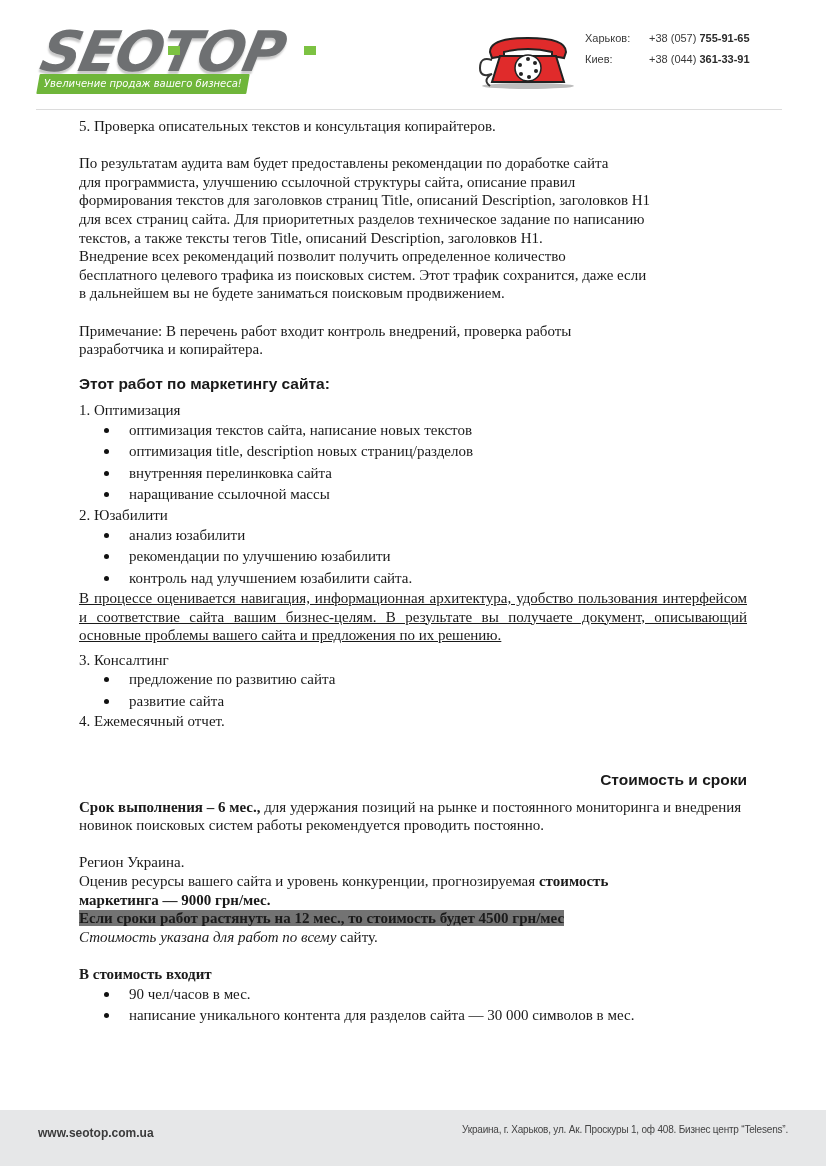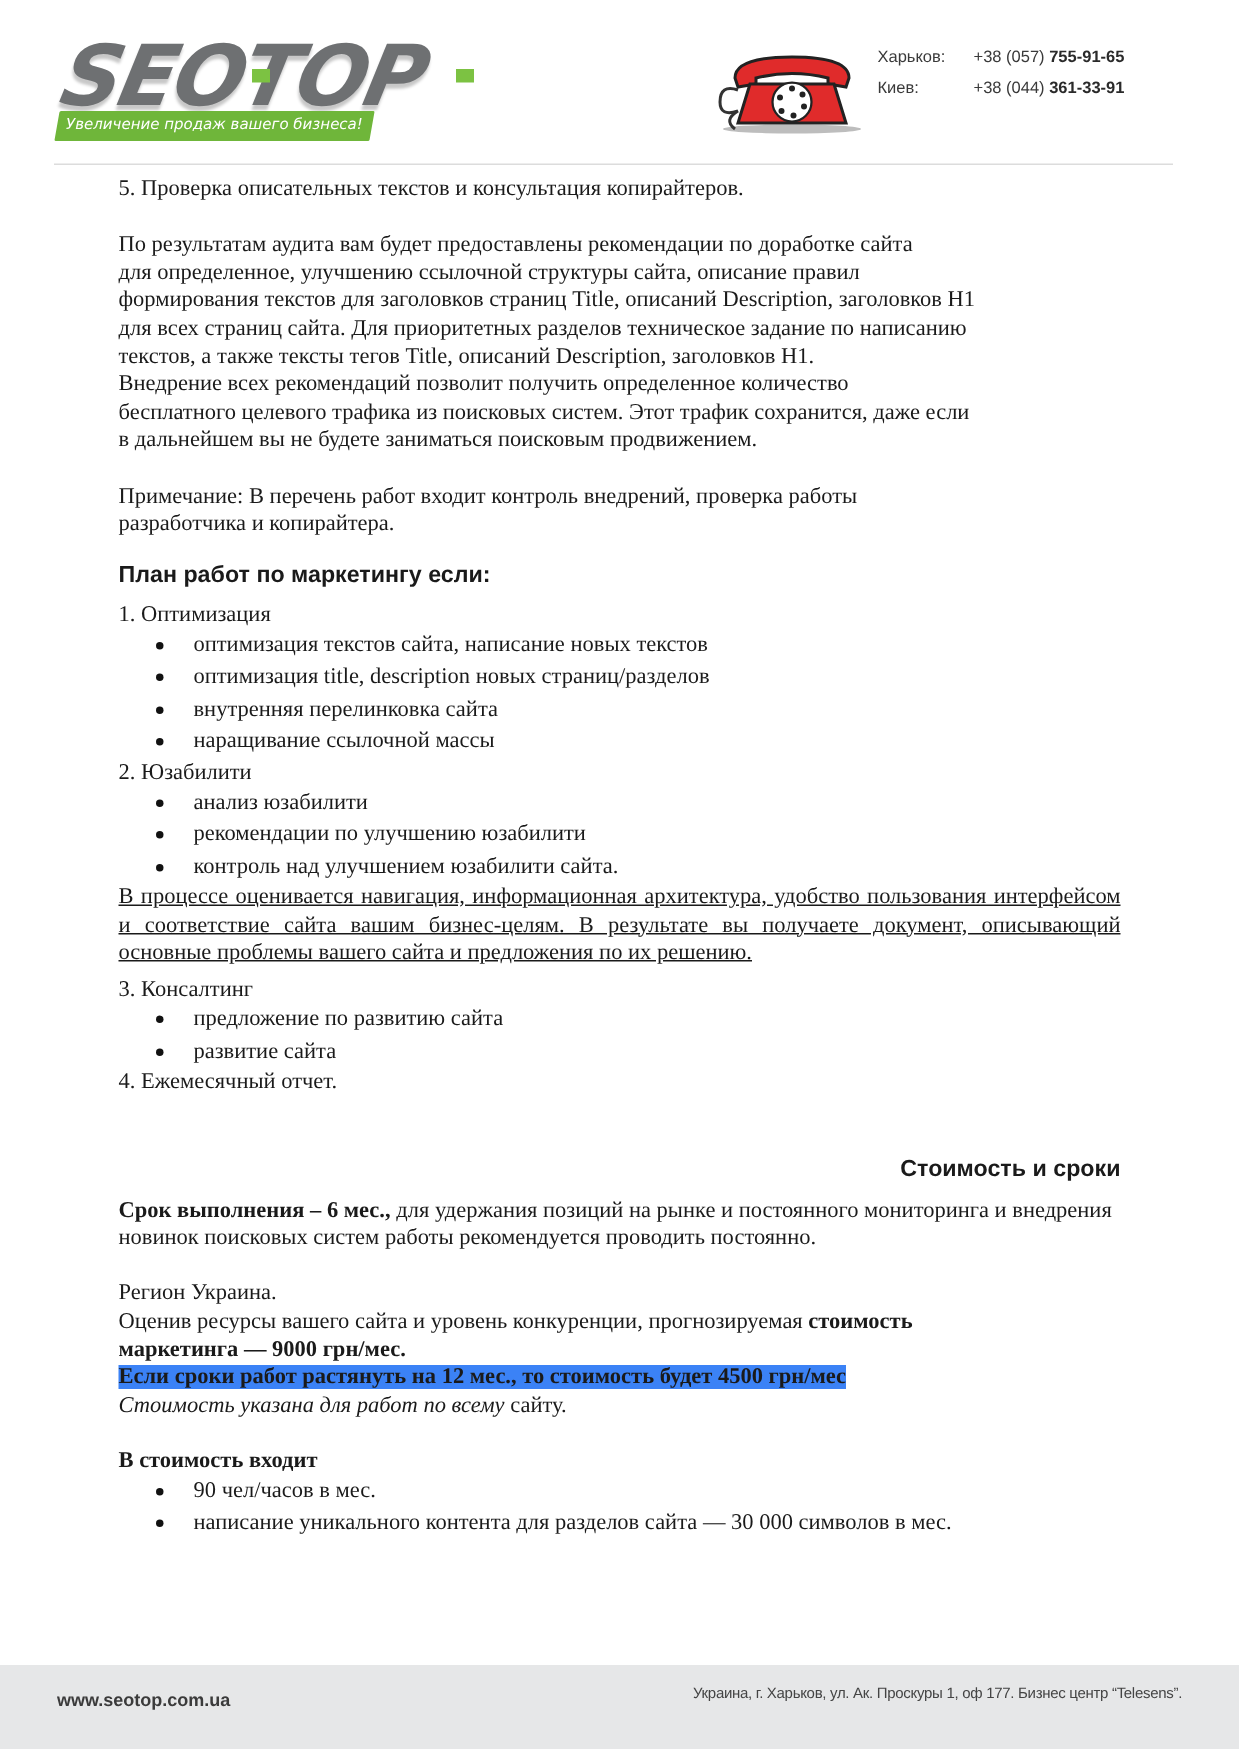--- a/index.html
+++ b/index.html
@@ -18,21 +18,21 @@
   .header-rule { position: absolute; left: 36px; top: 109px; width: 746px; height: 1px; background: #dcdcdc; }
 
   .content { position: absolute; left: 79px; top: 117px; width: 668px; font-size: 15px; line-height: 18.6px; }
   .content p { margin: 0; }
   .gap { height: 18.6px; }
   .h2 { font-family: "Liberation Sans", sans-serif; font-weight: bold; font-size: 15.5px; margin: 0; }
   ul.bullets { margin: 0; padding: 0; list-style: none; }
   ul.bullets li { position: relative; padding-left: 50px; line-height: 21.5px; }
   ul.bullets li .dot { position: absolute; left: 25px; top: 8px; width: 5px; height: 5px; border-radius: 50%; background: #111; }
   .justify { text-align: justify; text-align-last: left; }
-  .hl { background: #3b82f6; font-weight: bold; }
+  .hl { background: #737373; font-weight: bold; }
   .footer { position: absolute; left: 0; top: 1110px; width: 826px; height: 56px; background: #e6e7e8; }
   .footer-url { position: absolute; left: 38px; top: 16px; font-family: "Liberation Sans", sans-serif; font-weight: bold; font-size: 12px; color: #3b3b3b; }
   .footer-addr { position: absolute; right: 38px; top: 14px; font-family: "Liberation Sans", sans-serif; font-size: 10px; color: #444; letter-spacing: -0.2px; }
 </style>
 </head>
 <body>
 
 <div class="header">
   <div class="logo">
     <div class="logo-text">SEOTOP</div>
@@ -68,35 +68,35 @@
     </div>
   </div>
   <div class="header-rule"></div>
 </div>
 
 <div class="content">
   <p>5. Проверка описательных текстов и консультация копирайтеров.</p>
   <div class="gap"></div>
   <div>
     <p>По результатам аудита вам будет предоставлены рекомендации по доработке сайта</p>
-    <p>для определенное, улучшению ссылочной структуры сайта, описание правил</p>
+    <p>для программиста, улучшению ссылочной структуры сайта, описание правил</p>
     <p>формирования текстов для заголовков страниц Title, описаний Description, заголовков H1</p>
     <p>для всех страниц сайта. Для приоритетных разделов техническое задание по написанию</p>
     <p>текстов, а также тексты тегов Title, описаний Description, заголовков H1.</p>
     <p>Внедрение всех рекомендаций позволит получить определенное количество</p>
     <p>бесплатного целевого трафика из поисковых систем. Этот трафик сохранится, даже если</p>
     <p>в дальнейшем вы не будете заниматься поисковым продвижением.</p>
   </div>
   <div class="gap"></div>
   <div>
     <p>Примечание: В перечень работ входит контроль внедрений, проверка работы</p>
     <p>разработчика и копирайтера.</p>
   </div>
 
-  <p class="h2" style="margin-top:16px;margin-bottom:8px;">План работ по маркетингу если:</p>
+  <p class="h2" style="margin-top:16px;margin-bottom:8px;">Этот работ по маркетингу сайта:</p>
 
   <p>1. Оптимизация</p>
   <ul class="bullets">
     <li><span class="dot"></span><span>оптимизация текстов сайта, написание новых текстов</span></li>
     <li><span class="dot"></span><span>оптимизация title, description новых страниц/разделов</span></li>
     <li><span class="dot"></span><span>внутренняя перелинковка сайта</span></li>
     <li><span class="dot"></span><span>наращивание ссылочной массы</span></li>
   </ul>
   <p>2. Юзабилити</p>
   <ul class="bullets">
@@ -124,14 +124,14 @@
   <div class="gap"></div>
   <p><b>В стоимость входит</b></p>
   <ul class="bullets">
     <li><span class="dot"></span><span>90 чел/часов в мес.</span></li>
     <li><span class="dot"></span><span>написание уникального контента для разделов сайта — 30 000 символов в мес.</span></li>
   </ul>
 </div>
 
 <div class="footer">
   <span class="footer-url">www.seotop.com.ua</span>
-  <span class="footer-addr">Украина, г. Харьков, ул. Ак. Проскуры 1, оф 177. Бизнес центр “Telesens”.</span>
+  <span class="footer-addr">Украина, г. Харьков, ул. Ак. Проскуры 1, оф 408. Бизнес центр “Telesens”.</span>
 </div>
 
 </body></html>

